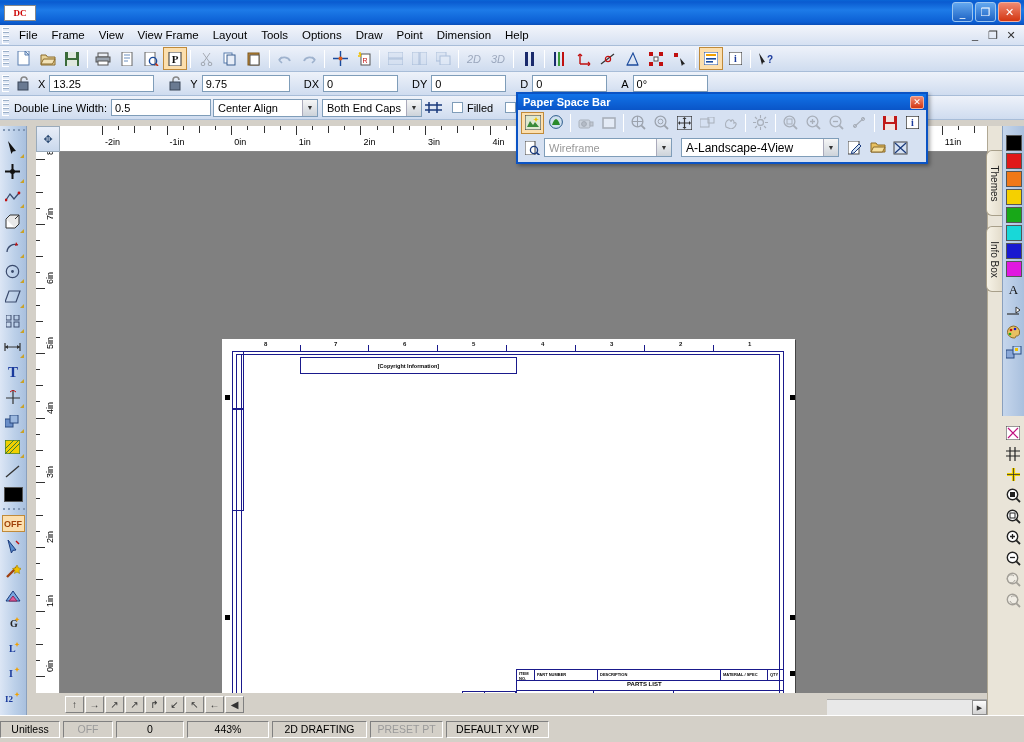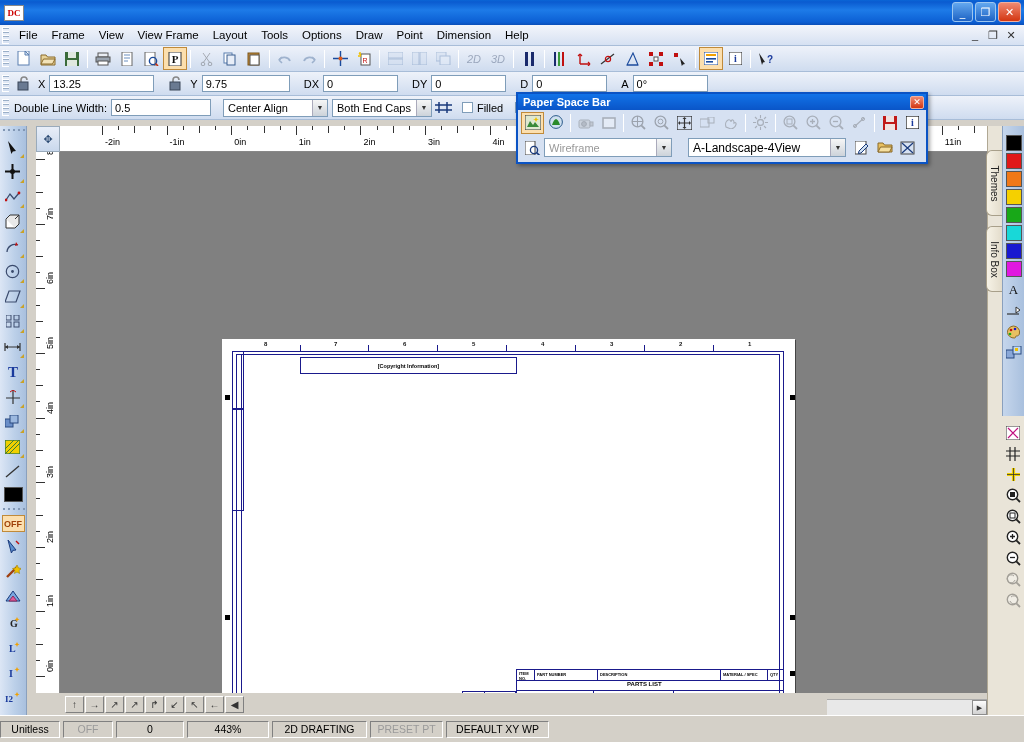--- a/index.html
+++ b/index.html
@@ -10,21 +10,21 @@
     background:#d4d0c8; position:relative;
   }
 
   
   #titlebar{
     height:25px; width:100%;
     background:linear-gradient(180deg,#0A65D6 0%,#0A5BD0 8%,#1D7BE8 40%,#0C5FD4 88%,#0A4EB8 100%);
     display:flex; align-items:center; padding:0 2px 0 4px; position:relative;
   }
   #titlebar .tb-icon{
-    width:20px;height:16px;margin-right:12px;background:#fff;border:1px solid #888;
+    width:32px;height:16px;margin-right:12px;background:#fff;border:1px solid #888;
     display:flex;align-items:center;justify-content:center;
     font-size:9px;font-weight:bold;color:#c00;font-family:"Liberation Serif",serif;
   }
   #titlebar .tb-text{
     color:#fff;font-weight:bold;font-size:13px;
     text-shadow:1px 1px 1px rgba(0,0,0,.45); white-space:nowrap;
   }
   .winbtns{ position:absolute; right:3px; top:2px; display:flex; gap:2px; }
   .winbtn{
     width:21px;height:20px;border:1px solid #9cc6f0;border-radius:3px;
@@ -462,21 +462,21 @@
   <div class="fld-lbl" style="margin-left:12px">D</div>
   <div class="fld" style="width:75px">0</div>
   <div class="fld-lbl" style="margin-left:12px">A</div>
   <div class="fld" style="width:75px">0°</div>
 </div>
 
 <div id="tb3" class="tbrow">
   <div class="grip"></div>
   <div class="fld-lbl">Double Line Width:</div>
   <div class="fld" style="width:100px">0.5</div>
-  <div class="combo" style="width:105px;margin-left:12px">
+  <div class="combo" style="width:105px;margin-left:2px">
     <span>Center Align</span>
     <span class="arrow">▼</span>
   </div>
   <div class="combo" style="width:100px;margin-left:4px">
     <span>Both End Caps</span>
     <span class="arrow">▼</span>
   </div>
   <div class="tbtn">
       <svg width="17" height="15">
         <path d="M0 5h17M0 10h17" stroke="#1a3a7c" stroke-width="1.5"></path>
@@ -1082,21 +1082,21 @@
         <svg width="15" height="14">
           <rect x="0" y="0" width="10" height="14" fill="#fff" stroke="#444"></rect>
           <circle cx="9" cy="9" r="3.6" fill="none" stroke="#1a3a7c" stroke-width="1.3"></circle>
           <path d="M11.6 11.6L14.6 14.6" stroke="#1a3a7c" stroke-width="1.6"></path>
         </svg>
       </div>
     <div class="combo" style="width:128px;height:19px;color:#999;">
       <span>Wireframe</span>
       <span class="arrow">▼</span>
     </div>
-    <div class="combo" style="width:158px;height:19px;margin-left:16px;font-size:12px;">
+    <div class="combo" style="width:158px;height:19px;margin-left:9px;font-size:12px;">
       <span>A-Landscape-4View</span>
       <span class="arrow">▼</span>
     </div>
     <div class="psbtn" style="margin-left:4px">
         <svg width="14" height="14">
           <rect x="0" y="0" width="11" height="13" fill="#fff" stroke="#444"></rect>
           <path d="M4 10l7-7 2 2-7 7-2.6.6z" fill="#cfe0f2" stroke="#1a3a7c"></path>
         </svg>
       </div>
     <div class="psbtn">

